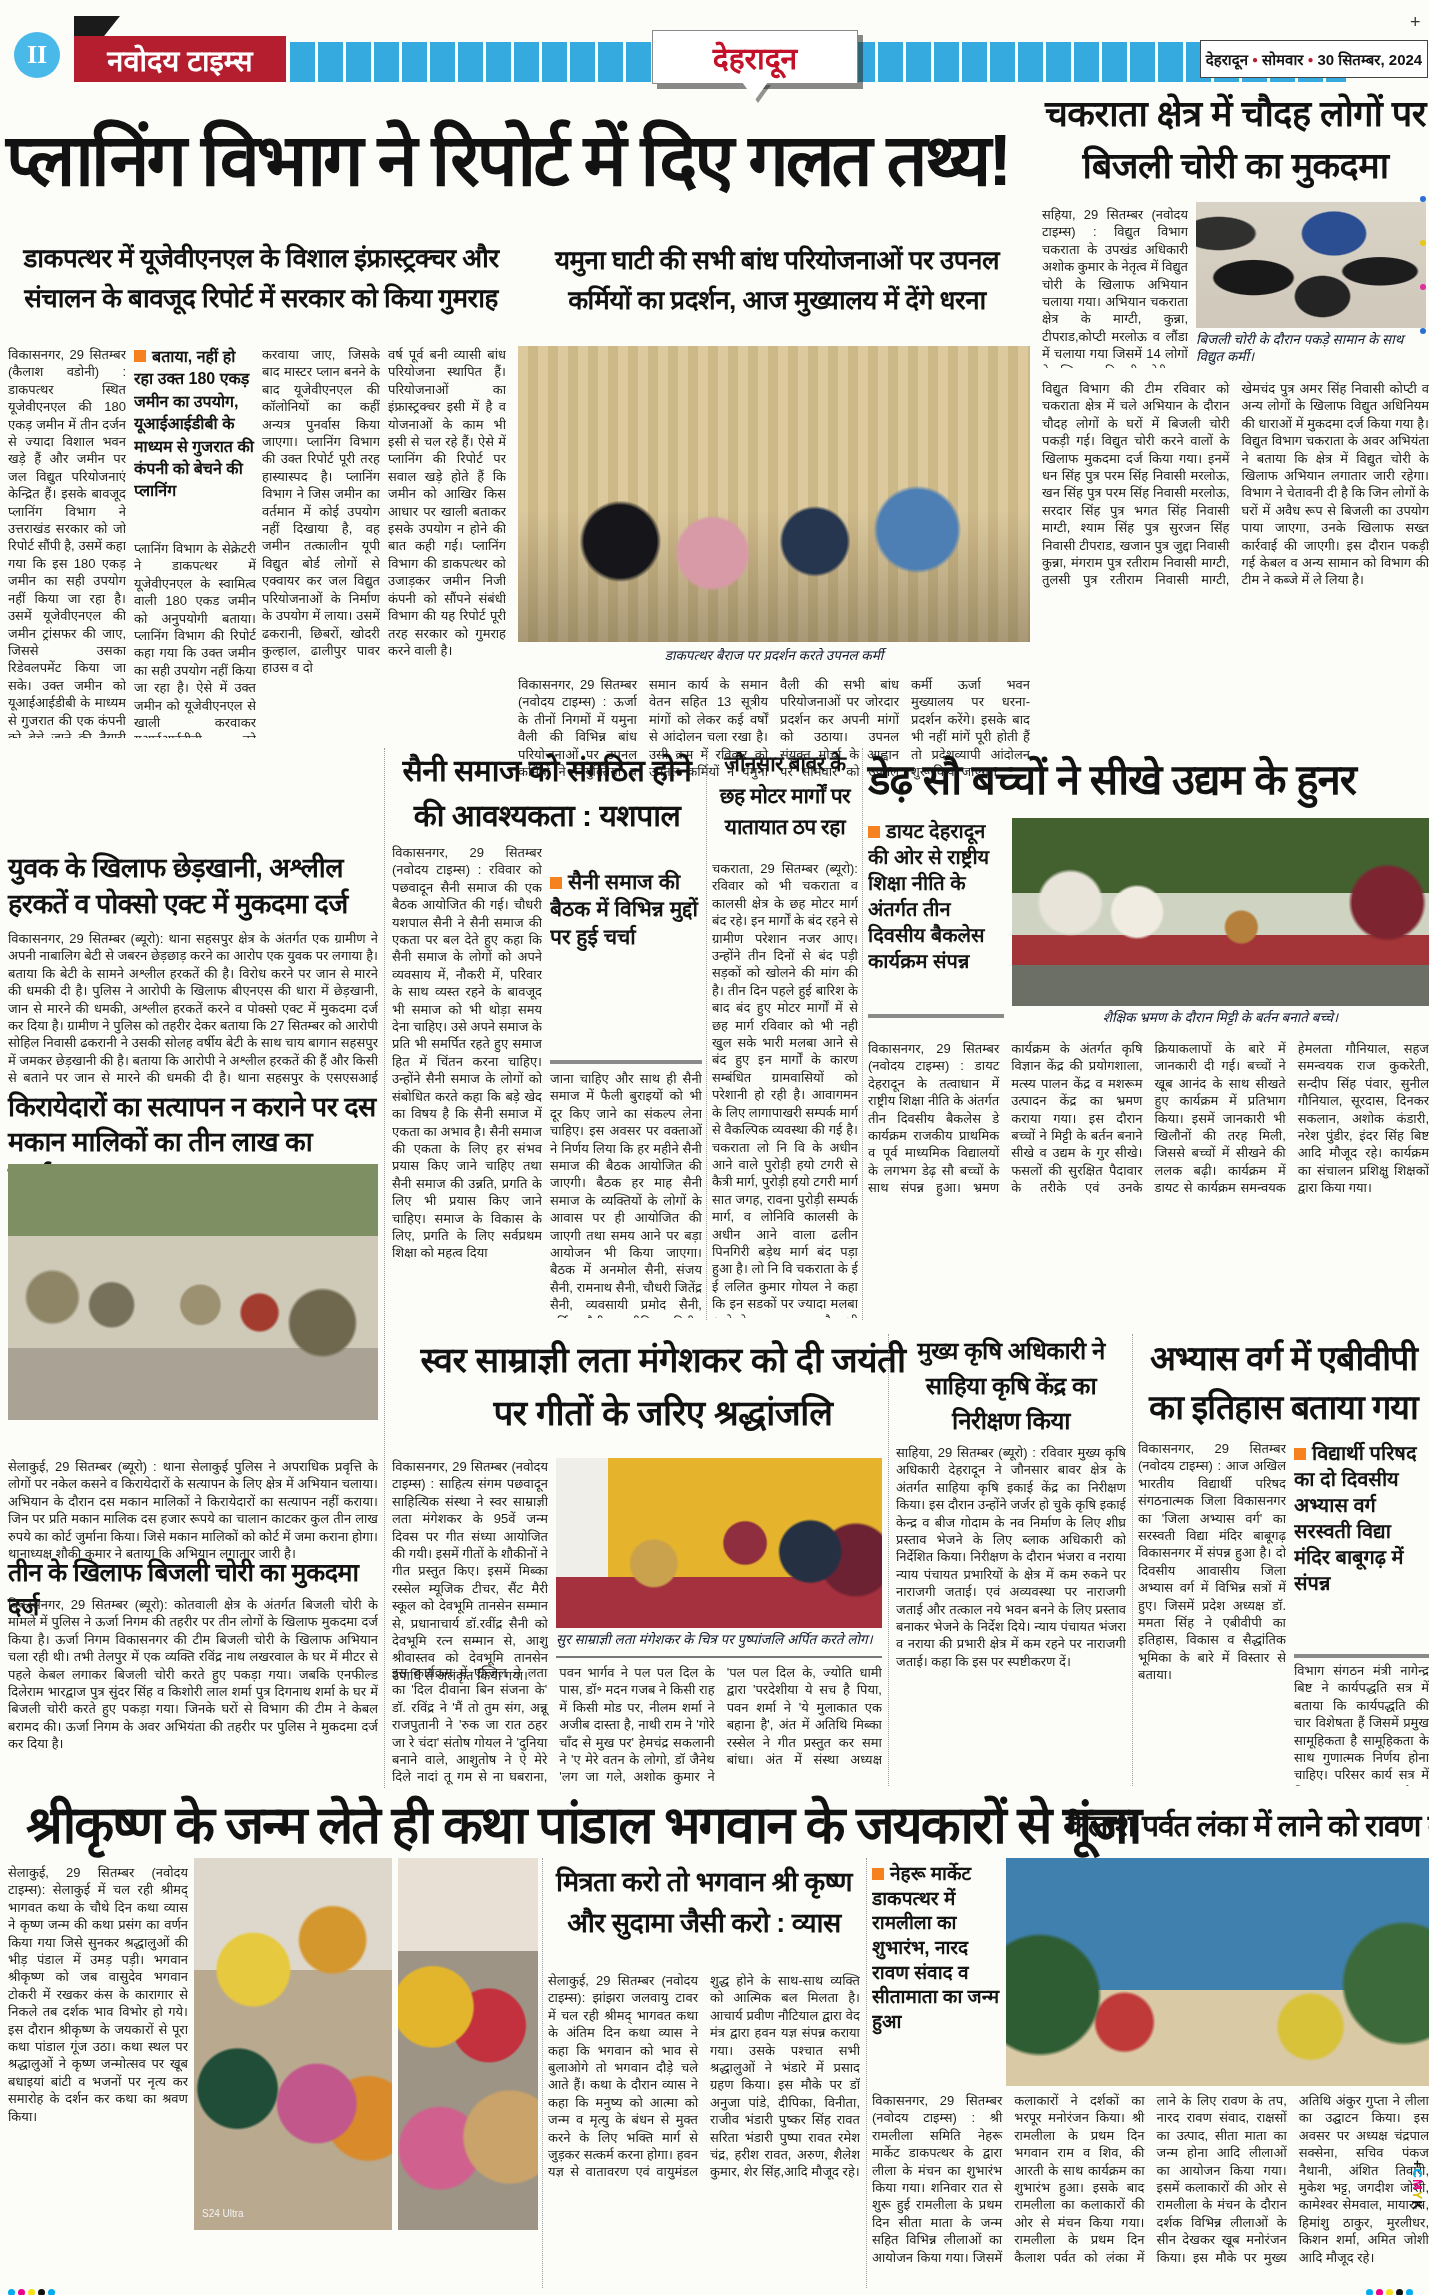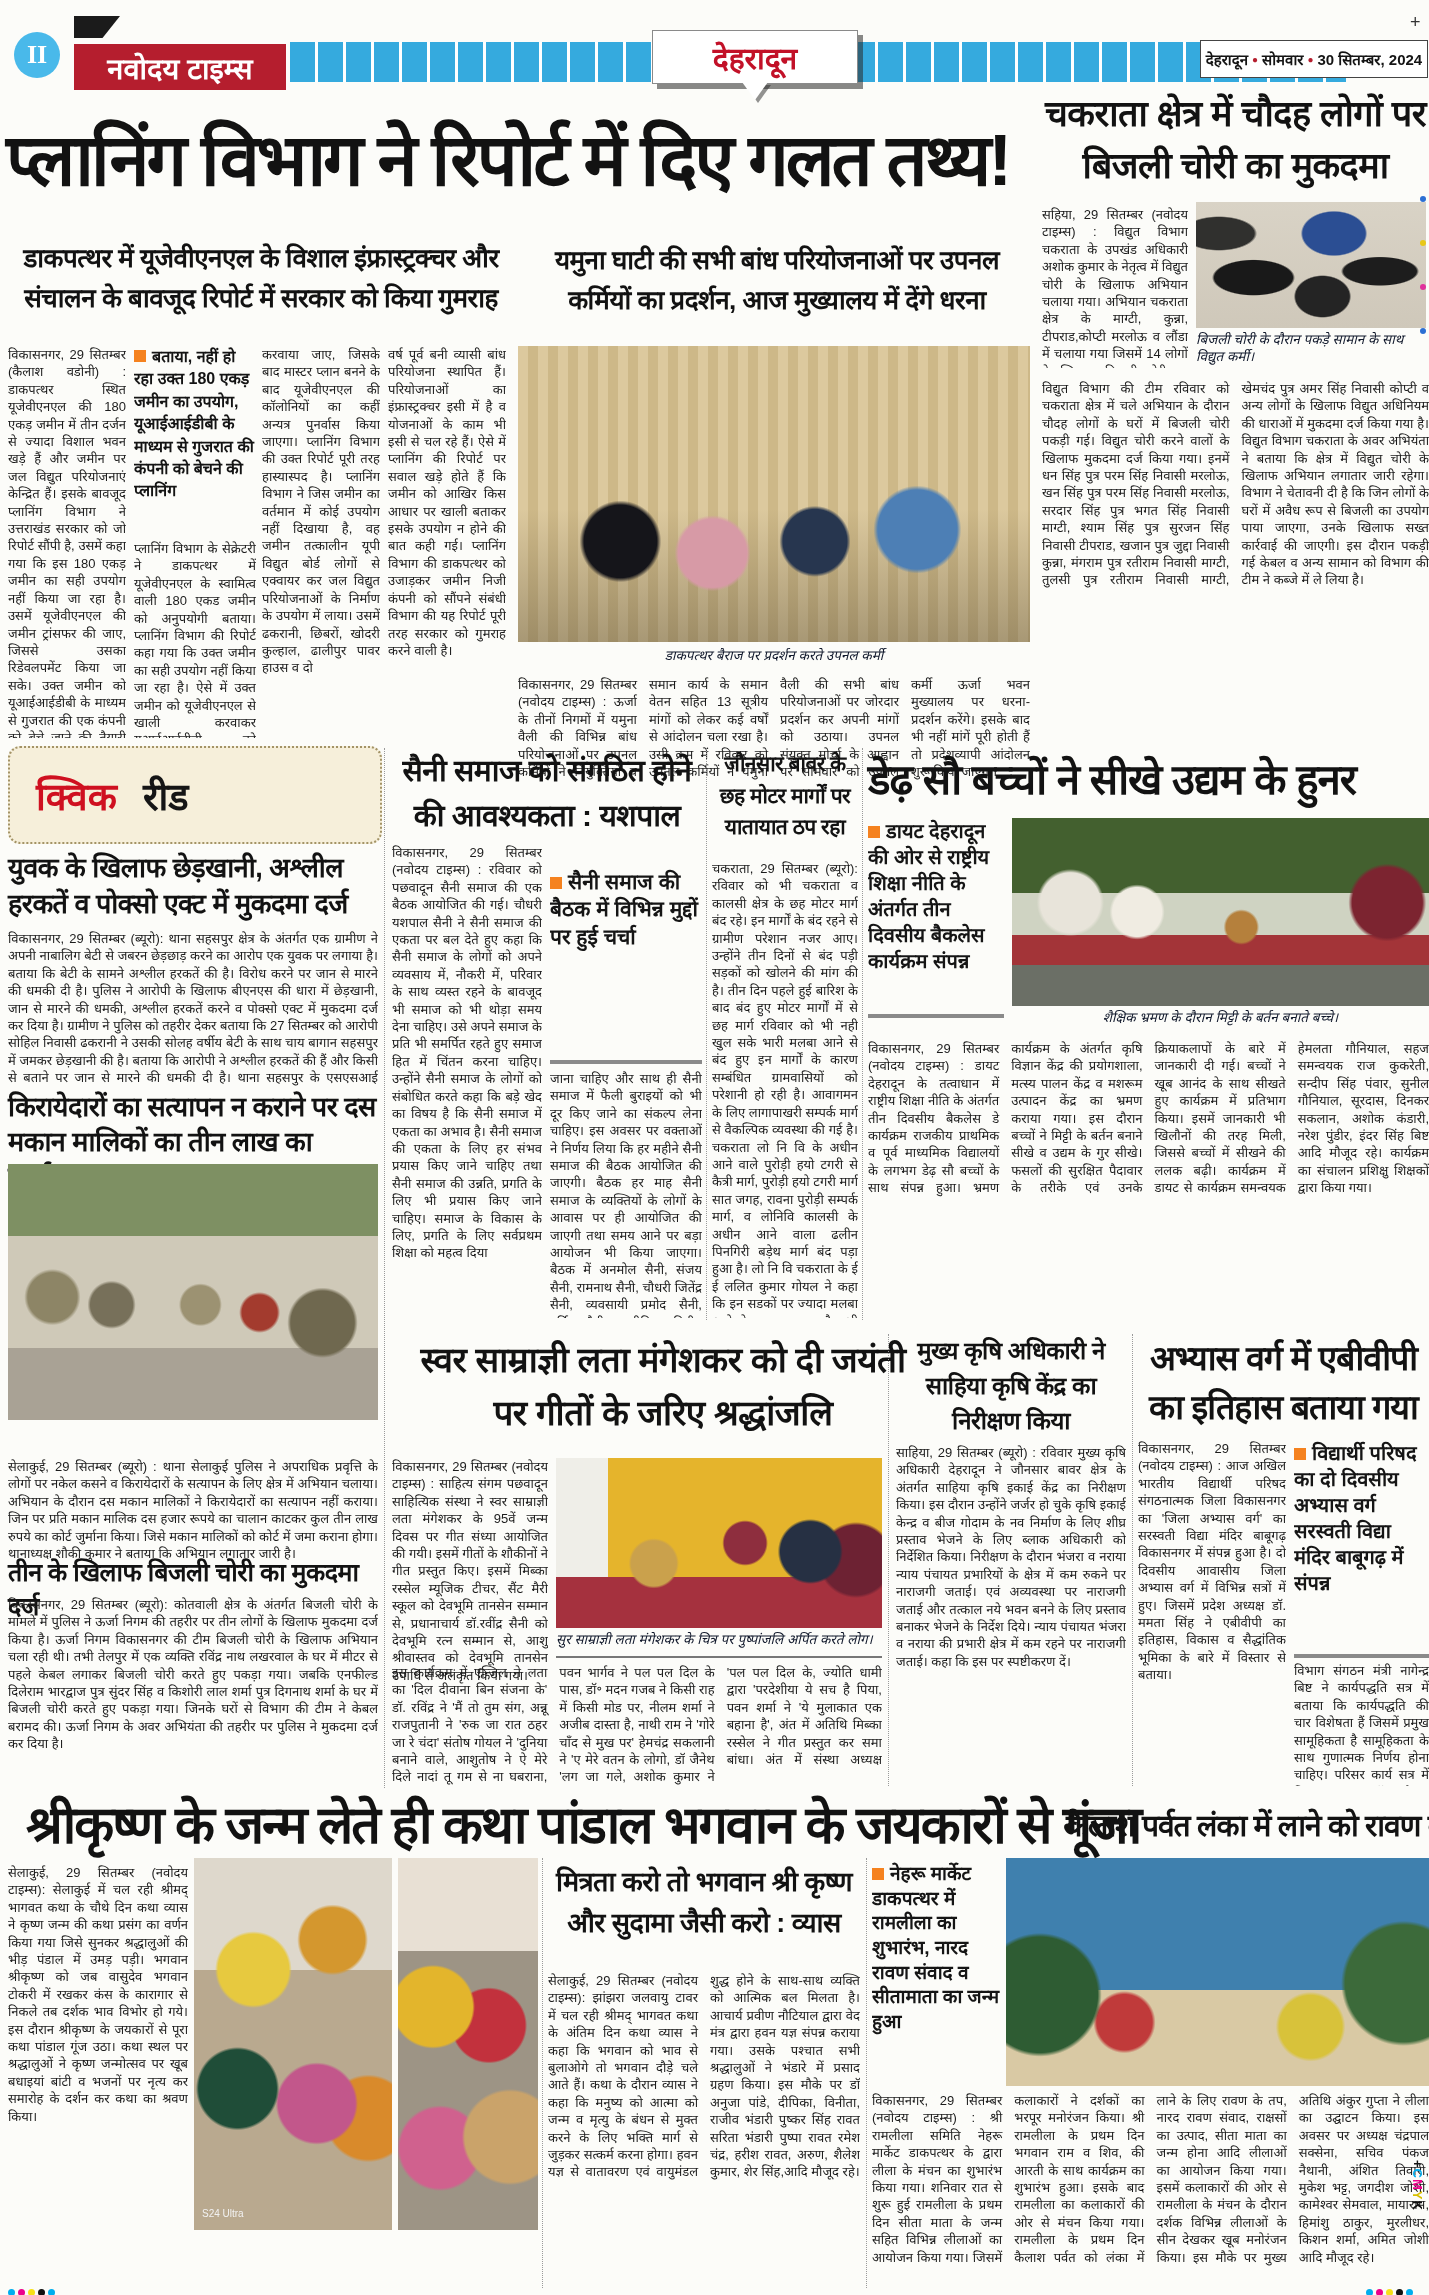--- a/index.html
+++ b/index.html
@@ -19,21 +19,21 @@
   .subrule{border-bottom:4px solid #8a8a8a;}
   .ph{overflow:hidden;background:#cfc9bc;}
   .dot{display:inline-block;width:7px;height:7px;border-radius:50%;margin-right:3px;}
   .d-c{background:#00aeef}.d-m{background:#ec008c}.d-y{background:#f7e017}.d-k{background:#111}
   
   #circ{left:14px;top:32px;width:46px;height:46px;border-radius:50%;background:#49b9ea;color:#fff;
         font-family:"Liberation Serif",serif;font-size:26px;font-weight:700;display:flex;align-items:center;justify-content:center;}
   #flag{left:74px;top:16px;width:46px;height:22px;background:#1b1b1b;clip-path:polygon(0 0,100% 0,62% 100%,0 100%);}
   #brand-small{left:126px;top:20px;font-size:10px;font-weight:700;letter-spacing:1.5px;color:#222;margin-top:35px;}
   #masthead{left:74px;top:36px;width:212px;height:46px;background:#b51e2e;color:#fff;font-size:29px;font-weight:700;
-            display:flex;align-items:center;justify-content:center;margin-top:8px;}
+            display:flex;align-items:center;justify-content:center;}
   #band{left:290px;top:42px;width:1056px;height:40px;
         background:repeating-linear-gradient(90deg,#35aade 0 25px,#ffffff 25px 28px);}
   #badge{left:652px;top:30px;width:204px;height:52px;background:#fff;border:1px solid #8a8a8a;
          box-shadow:5px 5px 0 rgba(40,40,40,.55);color:#c21128;font-size:30px;font-weight:700;
          display:flex;align-items:center;justify-content:center;z-index:3;}
   #badge-tip{left:742px;top:82px;width:0;height:0;border-left:13px solid transparent;border-right:13px solid transparent;
              border-top:18px solid #fff;filter:drop-shadow(3px 3px 0 rgba(40,40,40,.5));z-index:3;}
   #datebox{left:1200px;top:40px;width:226px;height:36px;background:#fff;border:1.5px solid #444;font-size:15px;font-weight:700;
            display:flex;align-items:center;justify-content:center;gap:4px;z-index:2;}
   #datebox .rd{color:#b51e2e;font-size:10px;}
@@ -211,24 +211,20 @@
   <div class="abs ph" id="ph-cables"></div>
   <div class="abs cap" id="cap-cables">बिजली चोरी के दौरान पकड़े सामान के साथ विद्युत कर्मी।</div>
   <div class="abs bt c2" id="chk-body">विद्युत विभाग की टीम रविवार को चकराता क्षेत्र में चले अभियान के दौरान चौदह लोगों के घरों में बिजली चोरी पकड़ी गई। विद्युत चोरी करने वालों के खिलाफ मुकदमा दर्ज किया गया। इनमें धन सिंह पुत्र परम सिंह निवासी मरलोऊ, खन सिंह पुत्र परम सिंह निवासी मरलोऊ, सरदार सिंह पुत्र भगत सिंह निवासी माग्टी, श्याम सिंह पुत्र सुरजन सिंह निवासी टीपराड, खजान पुत्र जुद्दा निवासी कुन्ना, मंगराम पुत्र रतीराम निवासी माग्टी, तुलसी पुत्र रतीराम निवासी माग्टी, खेमचंद पुत्र अमर सिंह निवासी कोप्टी व अन्य लोगों के खिलाफ विद्युत अधिनियम की धाराओं में मुकदमा दर्ज किया गया है। विद्युत विभाग चकराता के अवर अभियंता ने बताया कि क्षेत्र में विद्युत चोरी के खिलाफ अभियान लगातार जारी रहेगा। विभाग ने चेतावनी दी है कि जिन लोगों के घरों में अवैध रूप से बिजली का उपयोग पाया जाएगा, उनके खिलाफ सख्त कार्रवाई की जाएगी। इस दौरान पकड़ी गई केबल व अन्य सामान को विभाग की टीम ने कब्जे में ले लिया है।</div>
   <div class="abs" id="regdots">
     <span class="regdot" style="background:#2b6fd4"></span>
     <span class="regdot" style="background:#e8c818"></span>
     <span class="regdot" style="background:#e0319c"></span>
     <span class="regdot" style="background:#2b6fd4"></span>
   </div>
 
-  <div class="abs" id="qr-box">
-    <span class="lbl" id="qr-red">क्विक</span>
-    <span class="lbl" id="qr-blk">रीड</span>
-  </div>
   <div class="abs hd" id="q1-hl">युवक के खिलाफ छेड़खानी, अश्लील हरकतें व पोक्सो एक्ट में मुकदमा दर्ज</div>
   <div class="abs bt" id="q1-body">विकासनगर, 29 सितम्बर (ब्यूरो): थाना सहसपुर क्षेत्र के अंतर्गत एक ग्रामीण ने अपनी नाबालिग बेटी से जबरन छेड़छाड़ करने का आरोप एक युवक पर लगाया है। बताया कि बेटी के सामने अश्लील हरकतें की है। विरोध करने पर जान से मारने की धमकी दी है। पुलिस ने आरोपी के खिलाफ बीएनएस की धारा में छेड़खानी, जान से मारने की धमकी, अश्लील हरकतें करने व पोक्सो एक्ट में मुकदमा दर्ज कर दिया है। ग्रामीण ने पुलिस को तहरीर देकर बताया कि 27 सितम्बर को आरोपी सोहिल निवासी ढकरानी ने उसकी सोलह वर्षीय बेटी के साथ चाय बागान सहसपुर में जमकर छेड़खानी की है। बताया कि आरोपी ने अश्लील हरकतें की हैं और किसी से बताने पर जान से मारने की धमकी दी है। थाना सहसपुर के एसएसआई शीशपाल सिंह राणा ने बताया कि आरोपी के खिलाफ मुकदमा दर्ज कर आरोपी की तलाश की जा रही है। बताया कि मामले की जांच एसआई रश्मि रावत कर रही हैं।</div>
   <div class="abs hd" id="q2-hl">किरायेदारों का सत्यापन न कराने पर दस मकान मालिकों का तीन लाख का जुर्माना काटा</div>
   <div class="abs ph" id="ph-police"></div>
   <div class="abs bt" id="q2-body">सेलाकुई, 29 सितम्बर (ब्यूरो) : थाना सेलाकुई पुलिस ने अपराधिक प्रवृत्ति के लोगों पर नकेल कसने व किरायेदारों के सत्यापन के लिए क्षेत्र में अभियान चलाया। अभियान के दौरान दस मकान मालिकों ने किरायेदारों का सत्यापन नहीं कराया। जिन पर प्रति मकान मालिक दस हजार रूपये का चालान काटकर कुल तीन लाख रुपये का कोर्ट जुर्माना किया। जिसे मकान मालिकों को कोर्ट में जमा कराना होगा। थानाध्यक्ष शौकी कुमार ने बताया कि अभियान लगातार जारी है।</div>
   <div class="abs hd" id="q3-hl">तीन के खिलाफ बिजली चोरी का मुकदमा दर्ज</div>
   <div class="abs bt" id="q3-body">विकासनगर, 29 सितम्बर (ब्यूरो): कोतवाली क्षेत्र के अंतर्गत बिजली चोरी के मामले में पुलिस ने ऊर्जा निगम की तहरीर पर तीन लोगों के खिलाफ मुकदमा दर्ज किया है। ऊर्जा निगम विकासनगर की टीम बिजली चोरी के खिलाफ अभियान चला रही थी। तभी तेलपुर में एक व्यक्ति रविंद्र नाथ लखरवाल के घर में मीटर से पहले केबल लगाकर बिजली चोरी करते हुए पकड़ा गया। जबकि एनफील्ड दिलेराम भारद्वाज पुत्र सुंदर सिंह व किशोरी लाल शर्मा पुत्र दिगनाथ शर्मा के घर में बिजली चोरी करते हुए पकड़ा गया। जिनके घरों से विभाग की टीम ने केबल बरामद की। ऊर्जा निगम के अवर अभियंता की तहरीर पर पुलिस ने मुकदमा दर्ज कर दिया है।</div>
   <div class="abs vd" id="vd1"></div>
 
   <div class="abs hd ctr" id="saini-hl">सैनी समाज को संगठित होने की आवश्यकता : यशपाल</div>

